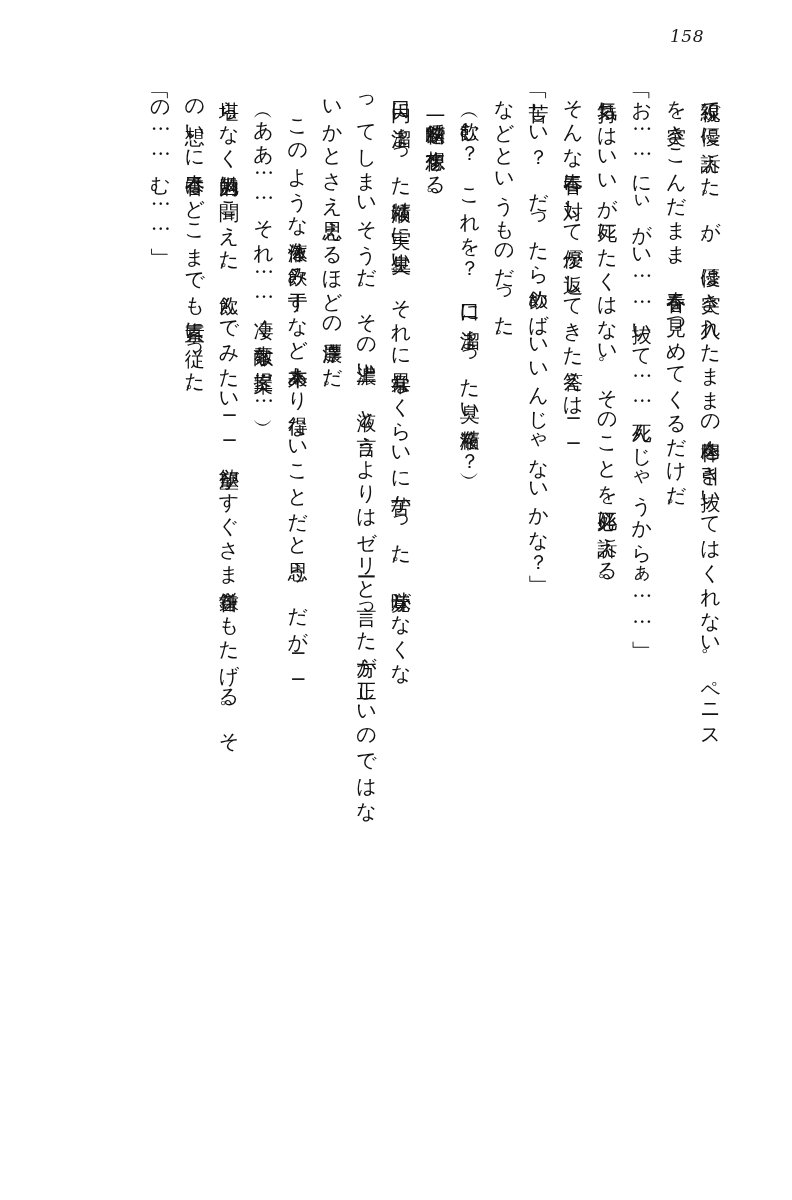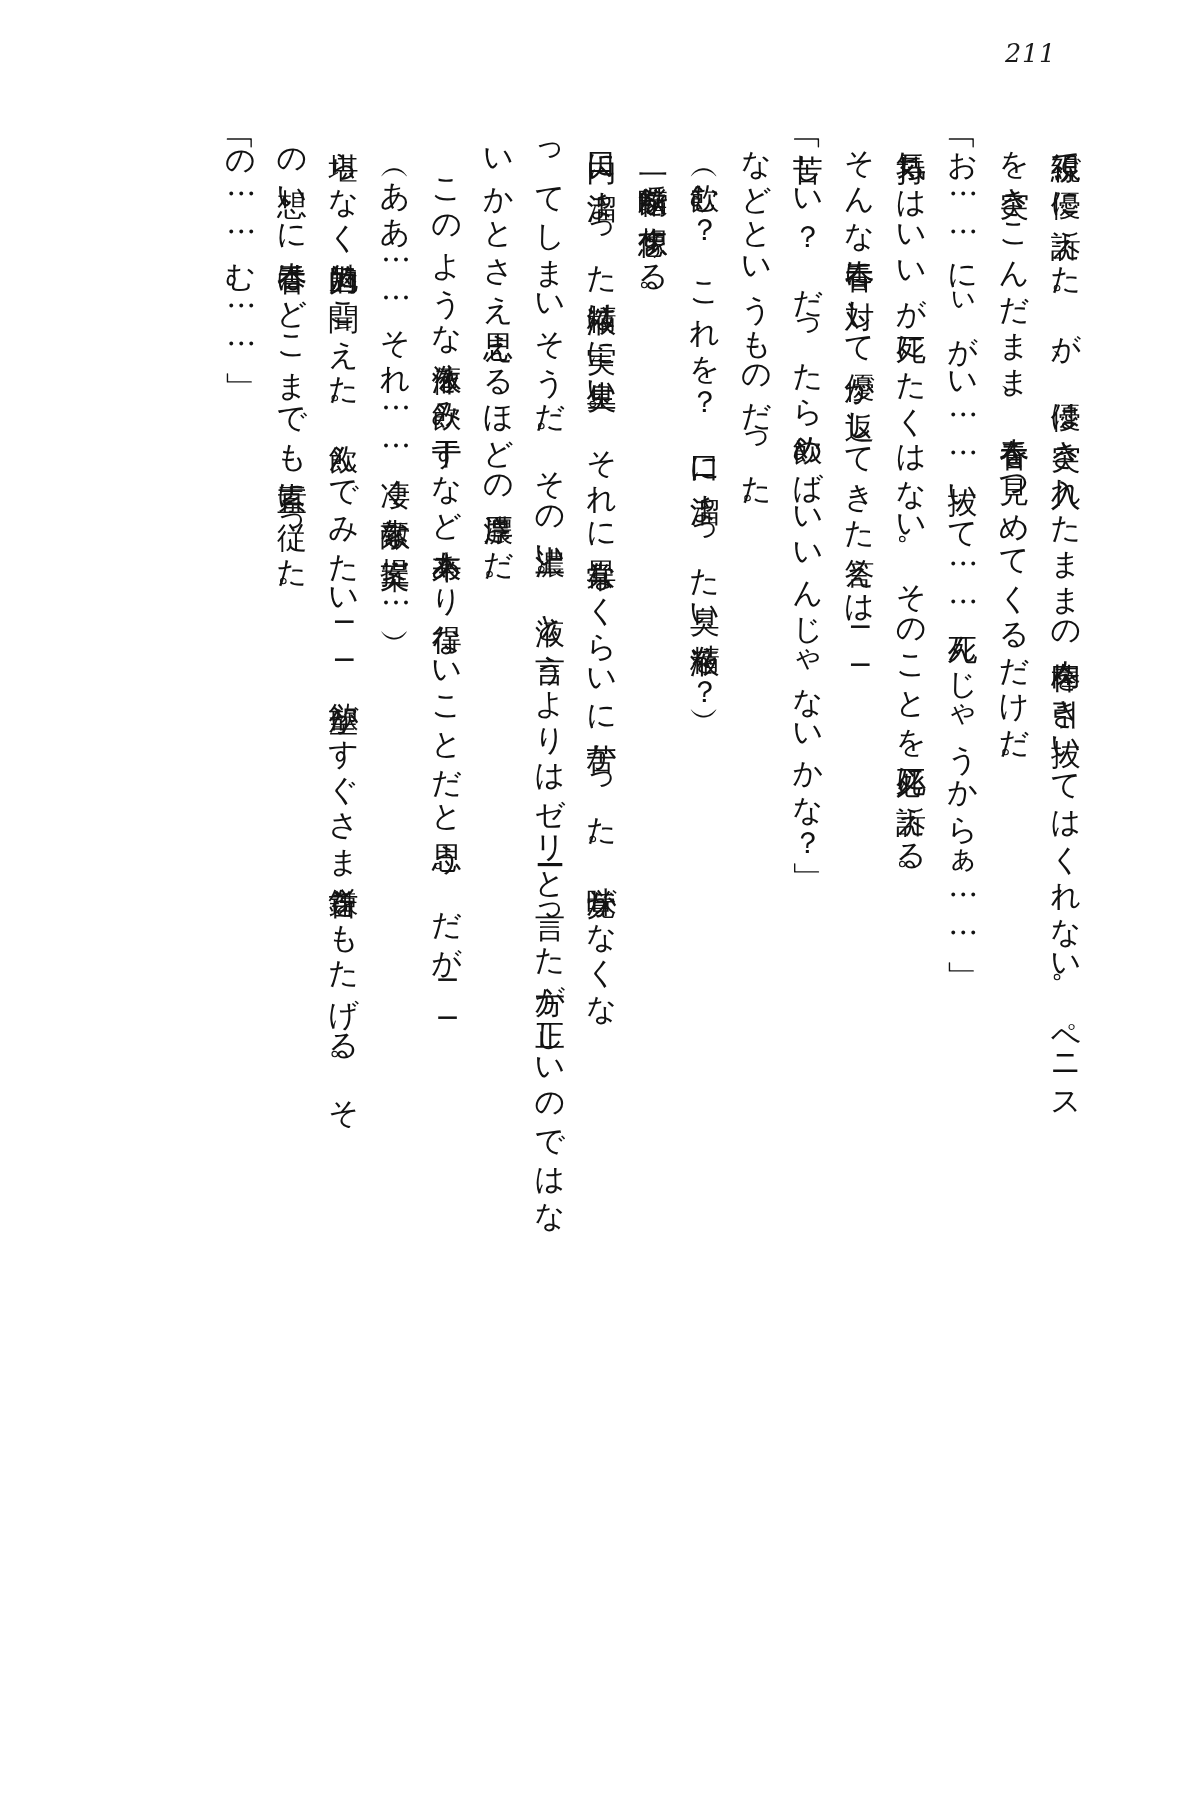--- a/index.html
+++ b/index.html
@@ -64,21 +64,21 @@
   }
   .line.indent {
     padding-top: 20px;
   }
 </style>
 </head>
 <body>
 
 <div class="page">
 
-  <div class="page-number">211</div>
+  <div class="page-number">158</div>
 
   <div class="text-block" id="text-body">
       <div class="line">視線で優に訴えた。が、優は突き入れたままの肉棒を引き抜いてはくれない。ペニス</div>
       <div class="line">を突きこんだまま、春香を見つめてくるだけだ。</div>
       <div class="line">「お……にぃがい……抜いて……死んじゃうからぁ……」</div>
       <div class="line">気持ちはいいが死にたくはない。そのことを必死に訴える。</div>
       <div class="line">そんな春香に対して優が返してきた答えは──</div>
       <div class="line">「苦しい？　だったら飲めばいいんじゃないかな？」</div>
       <div class="line">などというものだった。</div>
       <div class="line indent">（飲む？　これを？　口に溜まった臭い精液を？）</div>

